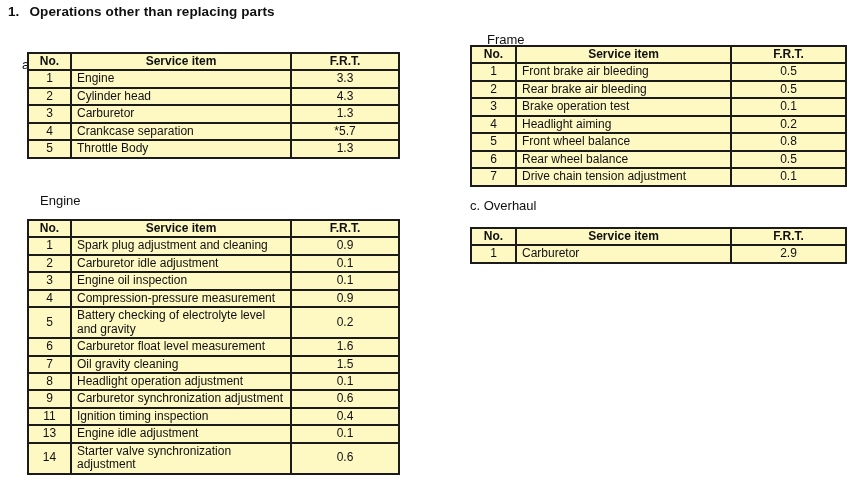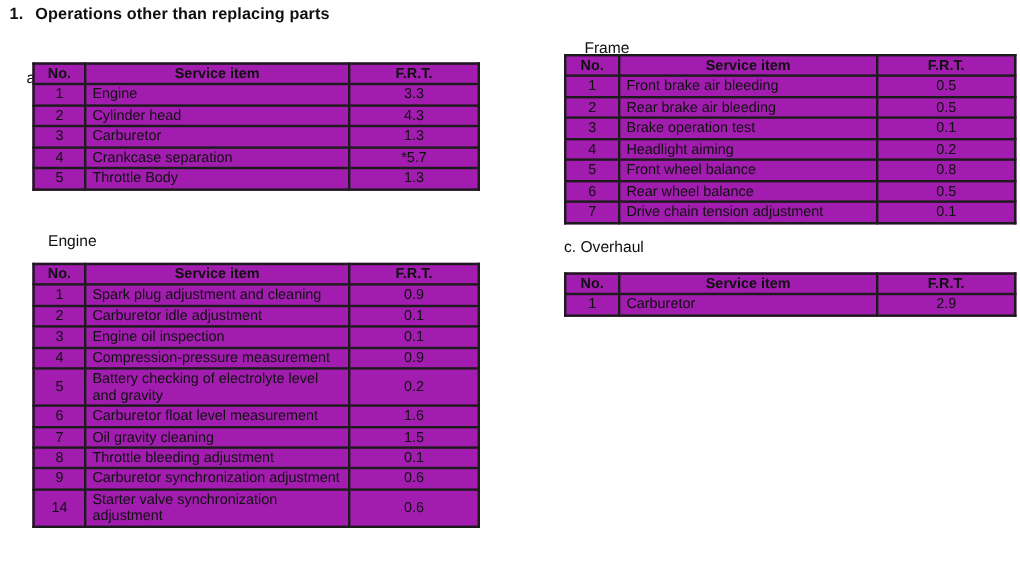--- a/index.html
+++ b/index.html
@@ -24,21 +24,21 @@
     white-space: nowrap;
   }
   .section-label {
     font-size: 13px;
     white-space: nowrap;
   }
 
   table.svc {
     border-collapse: collapse;
     table-layout: fixed;
-    background: #a21caf;
+    background: #fef9c3;
   }
   table.svc th,
   table.svc td {
     border: 2px solid #1b1b1b;
     font-size: 12px;
     line-height: 1.12;
     overflow: hidden;
   }
   table.svc th {
     font-weight: bold;
@@ -168,33 +168,43 @@
         </tr>
 
         <tr>
           <td class="cell-no">7</td>
           <td class="cell-item">Oil gravity cleaning</td>
           <td class="cell-frt">1.5</td>
         </tr>
 
         <tr>
           <td class="cell-no">8</td>
-          <td class="cell-item">Throttle bleeding adjustment</td>
+          <td class="cell-item">Headlight operation adjustment</td>
           <td class="cell-frt">0.1</td>
         </tr>
 
         <tr>
           <td class="cell-no">9</td>
           <td class="cell-item">Carburetor synchronization adjustment</td>
           <td class="cell-frt">0.6</td>
         </tr>
 
 
-
-
+        <tr>
+          <td class="cell-no">11</td>
+          <td class="cell-item">Ignition timing inspection</td>
+          <td class="cell-frt">0.4</td>
+        </tr>
+
+
+        <tr>
+          <td class="cell-no">13</td>
+          <td class="cell-item">Engine idle adjustment</td>
+          <td class="cell-frt">0.1</td>
+        </tr>
 
         <tr>
           <td class="cell-no">14</td>
           <td class="cell-item">Starter valve synchronization adjustment</td>
           <td class="cell-frt">0.6</td>
         </tr>
       </tbody>
   </table>
 
   <div class="abs section-label" style="left:487px; top:32px;">Frame</div>

